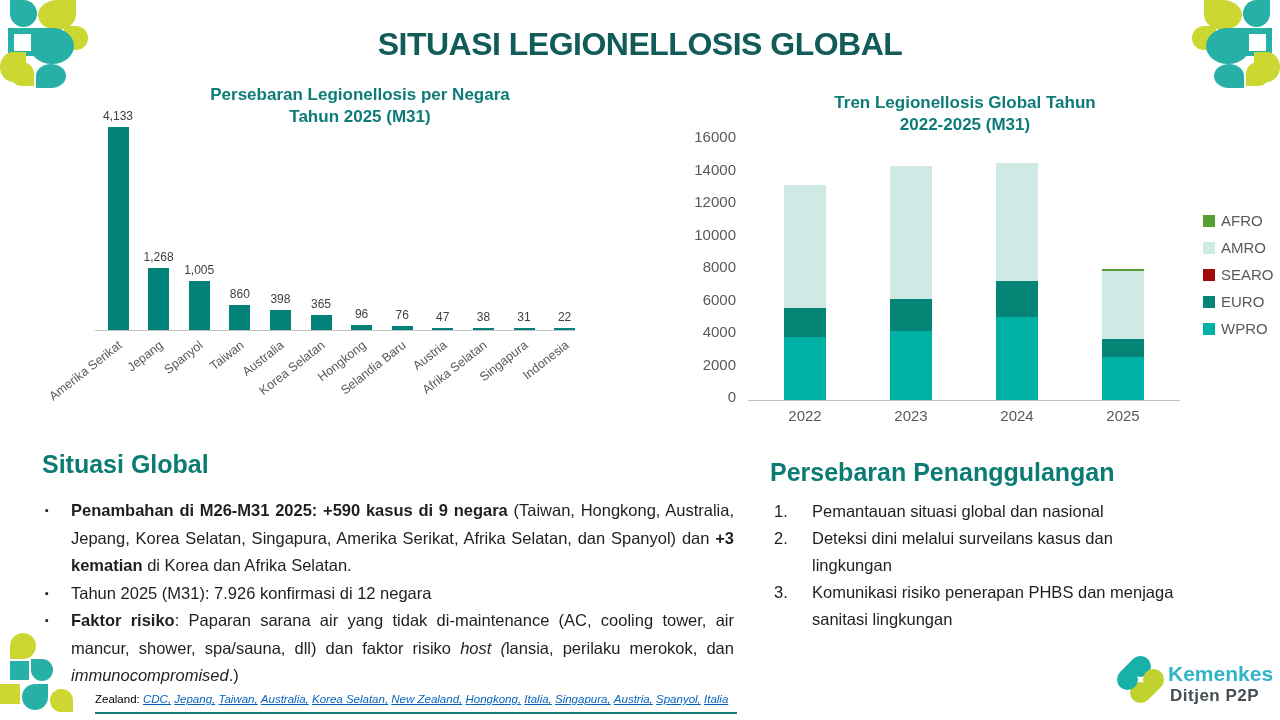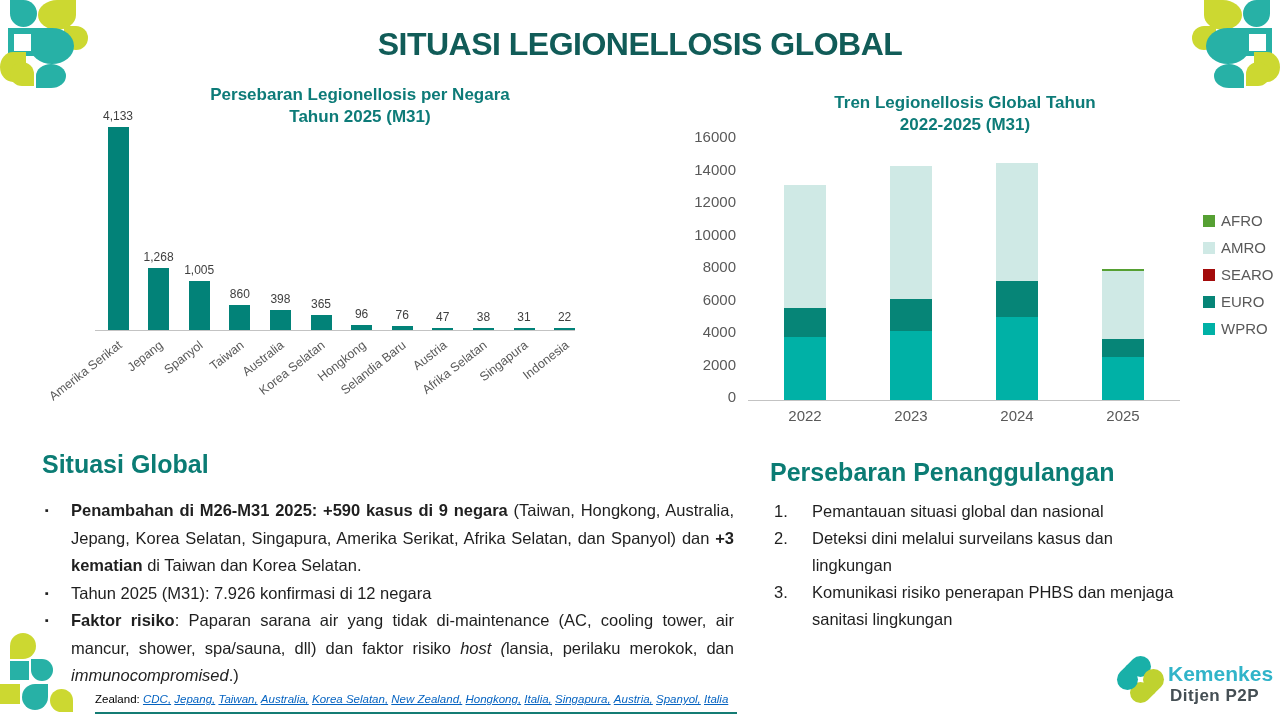--- a/index.html
+++ b/index.html
@@ -179,21 +179,21 @@
       <div style="position: absolute; left: 1203px; top: 269px; width: 12px; height: 12px; background: rgb(163, 11, 11);"></div>
       <div style="position: absolute; left: 1221px; top: 266px; font: 15px / 18px &quot;Liberation Sans&quot;, sans-serif; color: rgb(89, 89, 89);">SEARO</div>
       <div style="position: absolute; left: 1203px; top: 296px; width: 12px; height: 12px; background: rgb(6, 133, 119);"></div>
       <div style="position: absolute; left: 1221px; top: 293px; font: 15px / 18px &quot;Liberation Sans&quot;, sans-serif; color: rgb(89, 89, 89);">EURO</div>
       <div style="position: absolute; left: 1203px; top: 323px; width: 12px; height: 12px; background: rgb(0, 177, 166);"></div>
       <div style="position: absolute; left: 1221px; top: 320px; font: 15px / 18px &quot;Liberation Sans&quot;, sans-serif; color: rgb(89, 89, 89);">WPRO</div>
     </div>
 
   <div class="sec-heading sh-left">Situasi Global</div>
   <div id="bullets" class="bullets">
-      <div class="bullet"><span style="font-weight: bold;">Penambahan di M26-M31 2025: +590 kasus di 9 negara</span><span> (Taiwan, Hongkong, Australia, Jepang, Korea Selatan, Singapura, Amerika Serikat, Afrika Selatan, dan Spanyol) dan </span><span style="font-weight: bold;">+3 kematian</span><span> di Taiwan dan Korea Selatan.</span></div>
+      <div class="bullet"><span style="font-weight: bold;">Penambahan di M26-M31 2025: +590 kasus di 9 negara</span><span> (Taiwan, Hongkong, Australia, Jepang, Korea Selatan, Singapura, Amerika Serikat, Afrika Selatan, dan Spanyol) dan </span><span style="font-weight: bold;">+3 kematian</span><span> di Korea dan Afrika Selatan.</span></div>
       <div class="bullet"><span>Tahun 2025 (M31): 7.926 konfirmasi di 12 negara</span></div>
       <div class="bullet"><span style="font-weight: bold;">Faktor risiko</span><span>: Paparan sarana air yang tidak di-maintenance (AC, cooling tower, air mancur, shower, spa/sauna, dll) dan faktor risiko </span><span style="font-style: italic;">host</span><span style="font-style: italic;"> (</span><span>lansia, perilaku merokok, dan </span><span style="font-style: italic;">immunocompromised</span><span>.)</span></div>
     </div>
 
   <div class="sec-heading sh-right">Persebaran Penanggulangan</div>
   <div id="rekom" class="rekom">
       <div class="rekom-row">
         <div class="rekom-num">1.</div>
         <div class="rekom-text">Pemantauan situasi global dan nasional</div>
       </div>

